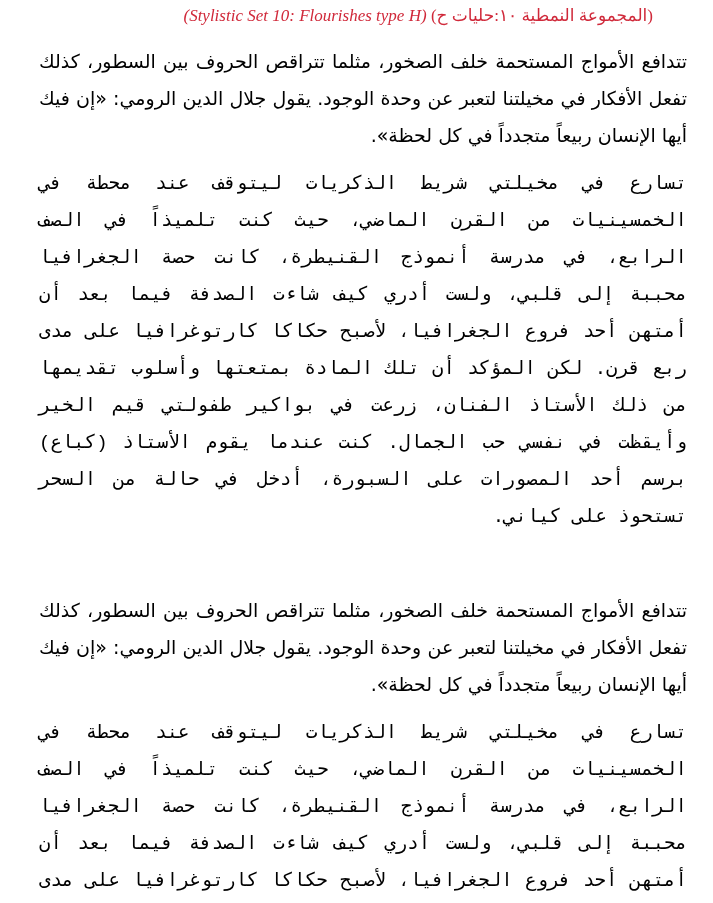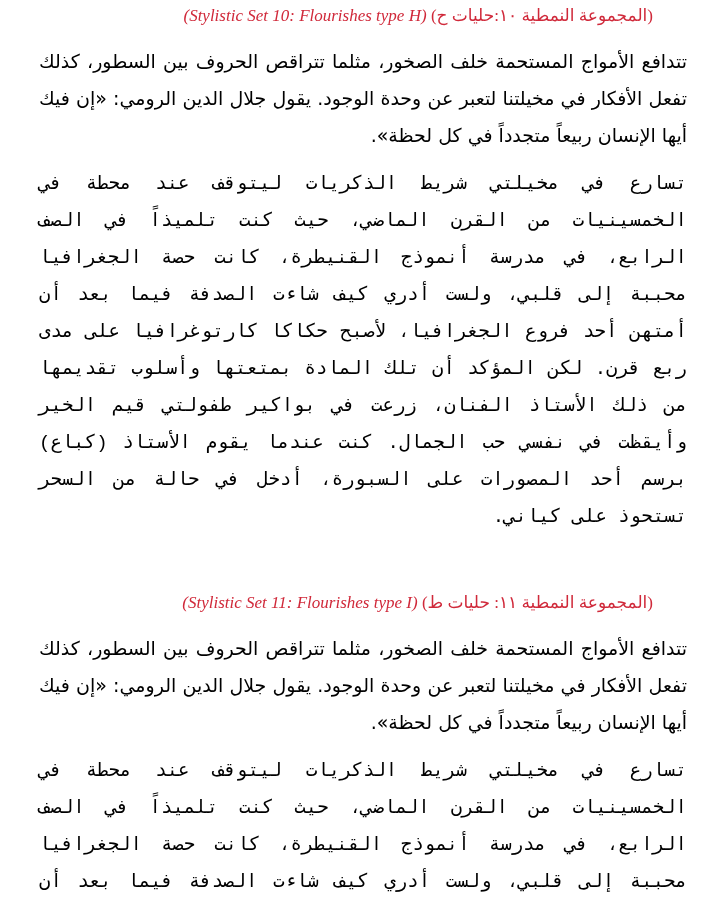--- a/index.html
+++ b/index.html
@@ -59,22 +59,17 @@
     <div class="set-heading">
       <span class="arabic-part">(المجموعة النمطية ١٠:حليات ح)</span>
       <span> </span>
       <span class="latin-part">(Stylistic Set 10: Flourishes type H)</span>
     </div>
     <p class="calligraphy-paragraph para-1">تتدافع الأمواج المستحمة خلف الصخور، مثلما تتراقص الحروف بين السطور، كذلك تفعل الأفكار في مخيلتنا لتعبر عن وحدة الوجود. يقول جلال الدين الرومي: «إن فيك أيها الإنسان ربيعاً متجدداً في كل لحظة».</p>
     <p class="calligraphy-paragraph para-2">تسارع في مخيلتي شريط الذكريات ليتوقف عند محطة في الخمسينيات من القرن الماضي، حيث كنت تلميذاً في الصف الرابع، في مدرسة أنموذج القنيطرة، كانت حصة الجغرافيا محببة إلى قلبي، ولست أدري كيف شاءت الصدفة فيما بعد أن أمتهن أحد فروع الجغرافيا، لأصبح حكاكا كارتوغرافيا على مدى ربع قرن. لكن المؤكد أن تلك المادة بمتعتها وأسلوب تقديمها من ذلك الأستاذ الفنان، زرعت في بواكير طفولتي قيم الخير وأيقظت في نفسي حب الجمال. كنت عندما يقوم الأستاذ (كباع) برسم أحد المصورات على السبورة، أدخل في حالة من السحر تستحوذ على كياني.</p>
   </section>
 
   <section class="specimen-section">
-    <div class="set-heading">
-      <span class="arabic-part">(المجموعة النمطية ١١: حليات ط)</span>
-      <span> </span>
-      <span class="latin-part">(Stylistic Set 11: Flourishes type I)</span>
-    </div>
     <p class="calligraphy-paragraph para-1">تتدافع الأمواج المستحمة خلف الصخور، مثلما تتراقص الحروف بين السطور، كذلك تفعل الأفكار في مخيلتنا لتعبر عن وحدة الوجود. يقول جلال الدين الرومي: «إن فيك أيها الإنسان ربيعاً متجدداً في كل لحظة».</p>
     <p class="calligraphy-paragraph para-2">تسارع في مخيلتي شريط الذكريات ليتوقف عند محطة في الخمسينيات من القرن الماضي، حيث كنت تلميذاً في الصف الرابع، في مدرسة أنموذج القنيطرة، كانت حصة الجغرافيا محببة إلى قلبي، ولست أدري كيف شاءت الصدفة فيما بعد أن أمتهن أحد فروع الجغرافيا، لأصبح حكاكا كارتوغرافيا على مدى ربع قرن. لكن المؤكد أن تلك المادة بمتعتها وأسلوب تقديمها من ذلك الأستاذ الفنان، زرعت في بواكير طفولتي قيم الخير وأيقظت في نفسي حب الجمال. كنت عندما يقوم الأستاذ (كباع) برسم أحد المصورات على السبورة، أدخل في حالة من السحر تستحوذ على كياني.</p>
   </section>
 
 </div>
 
 </body></html>

